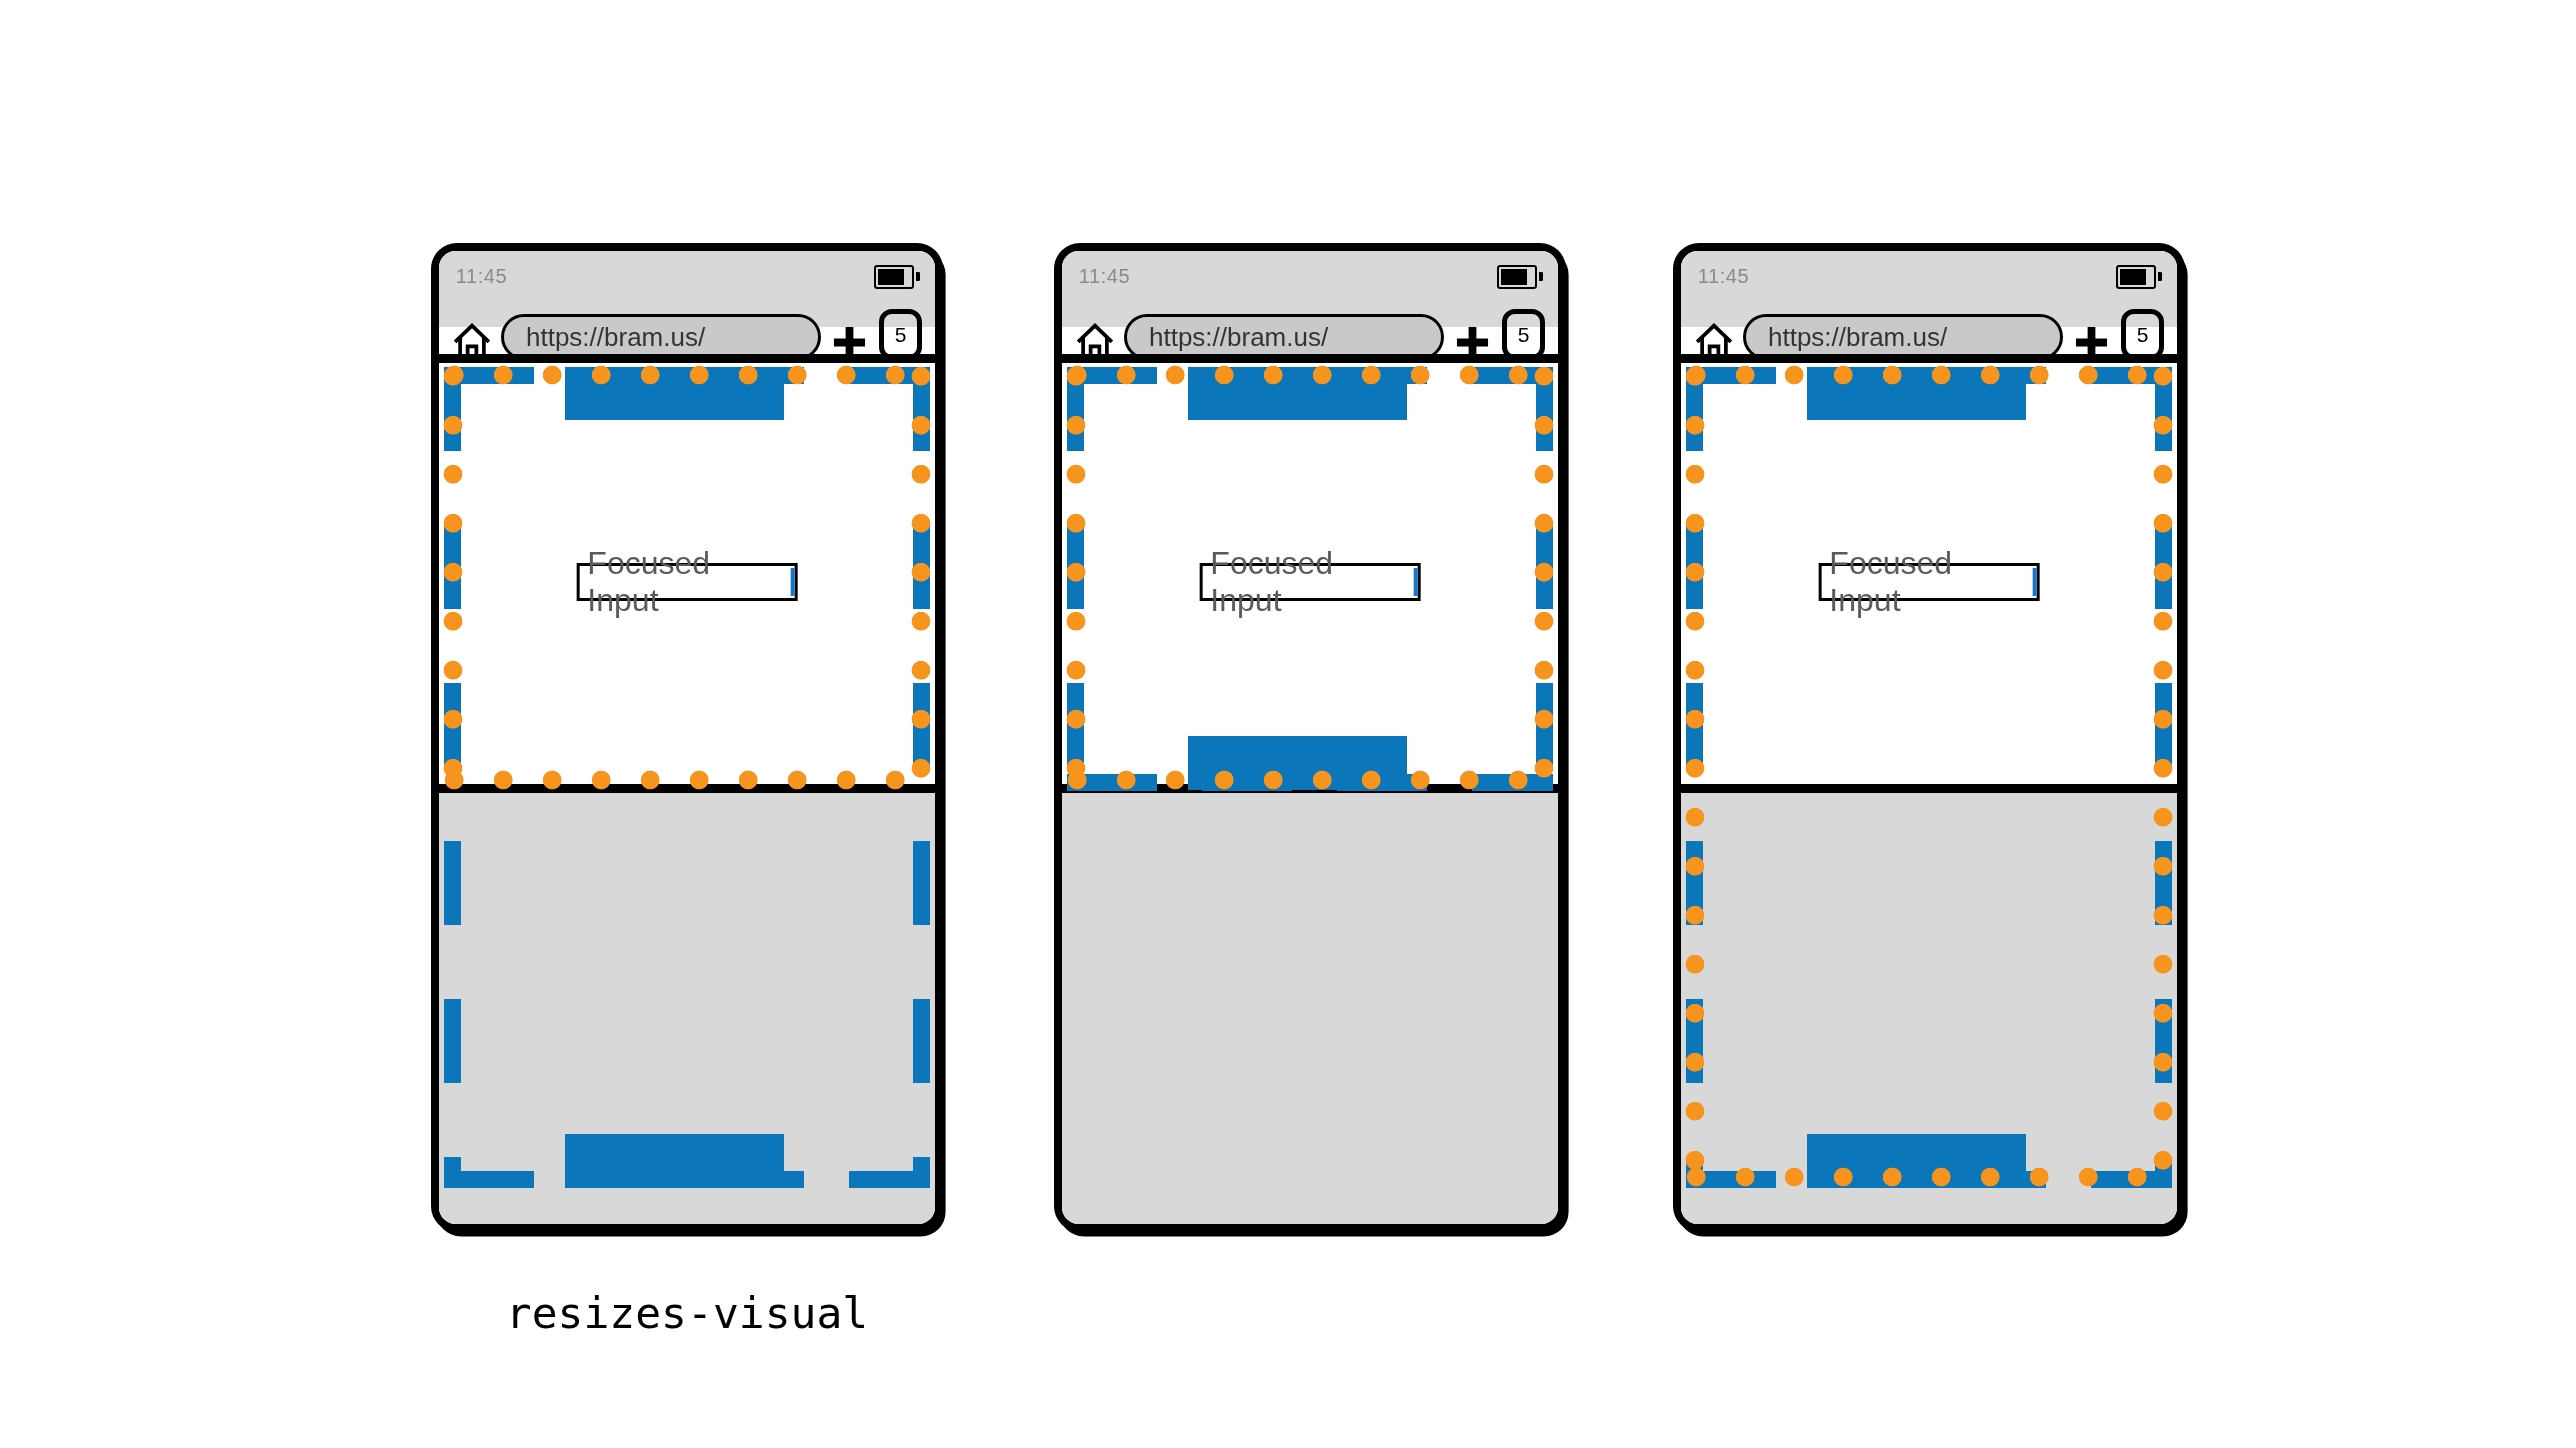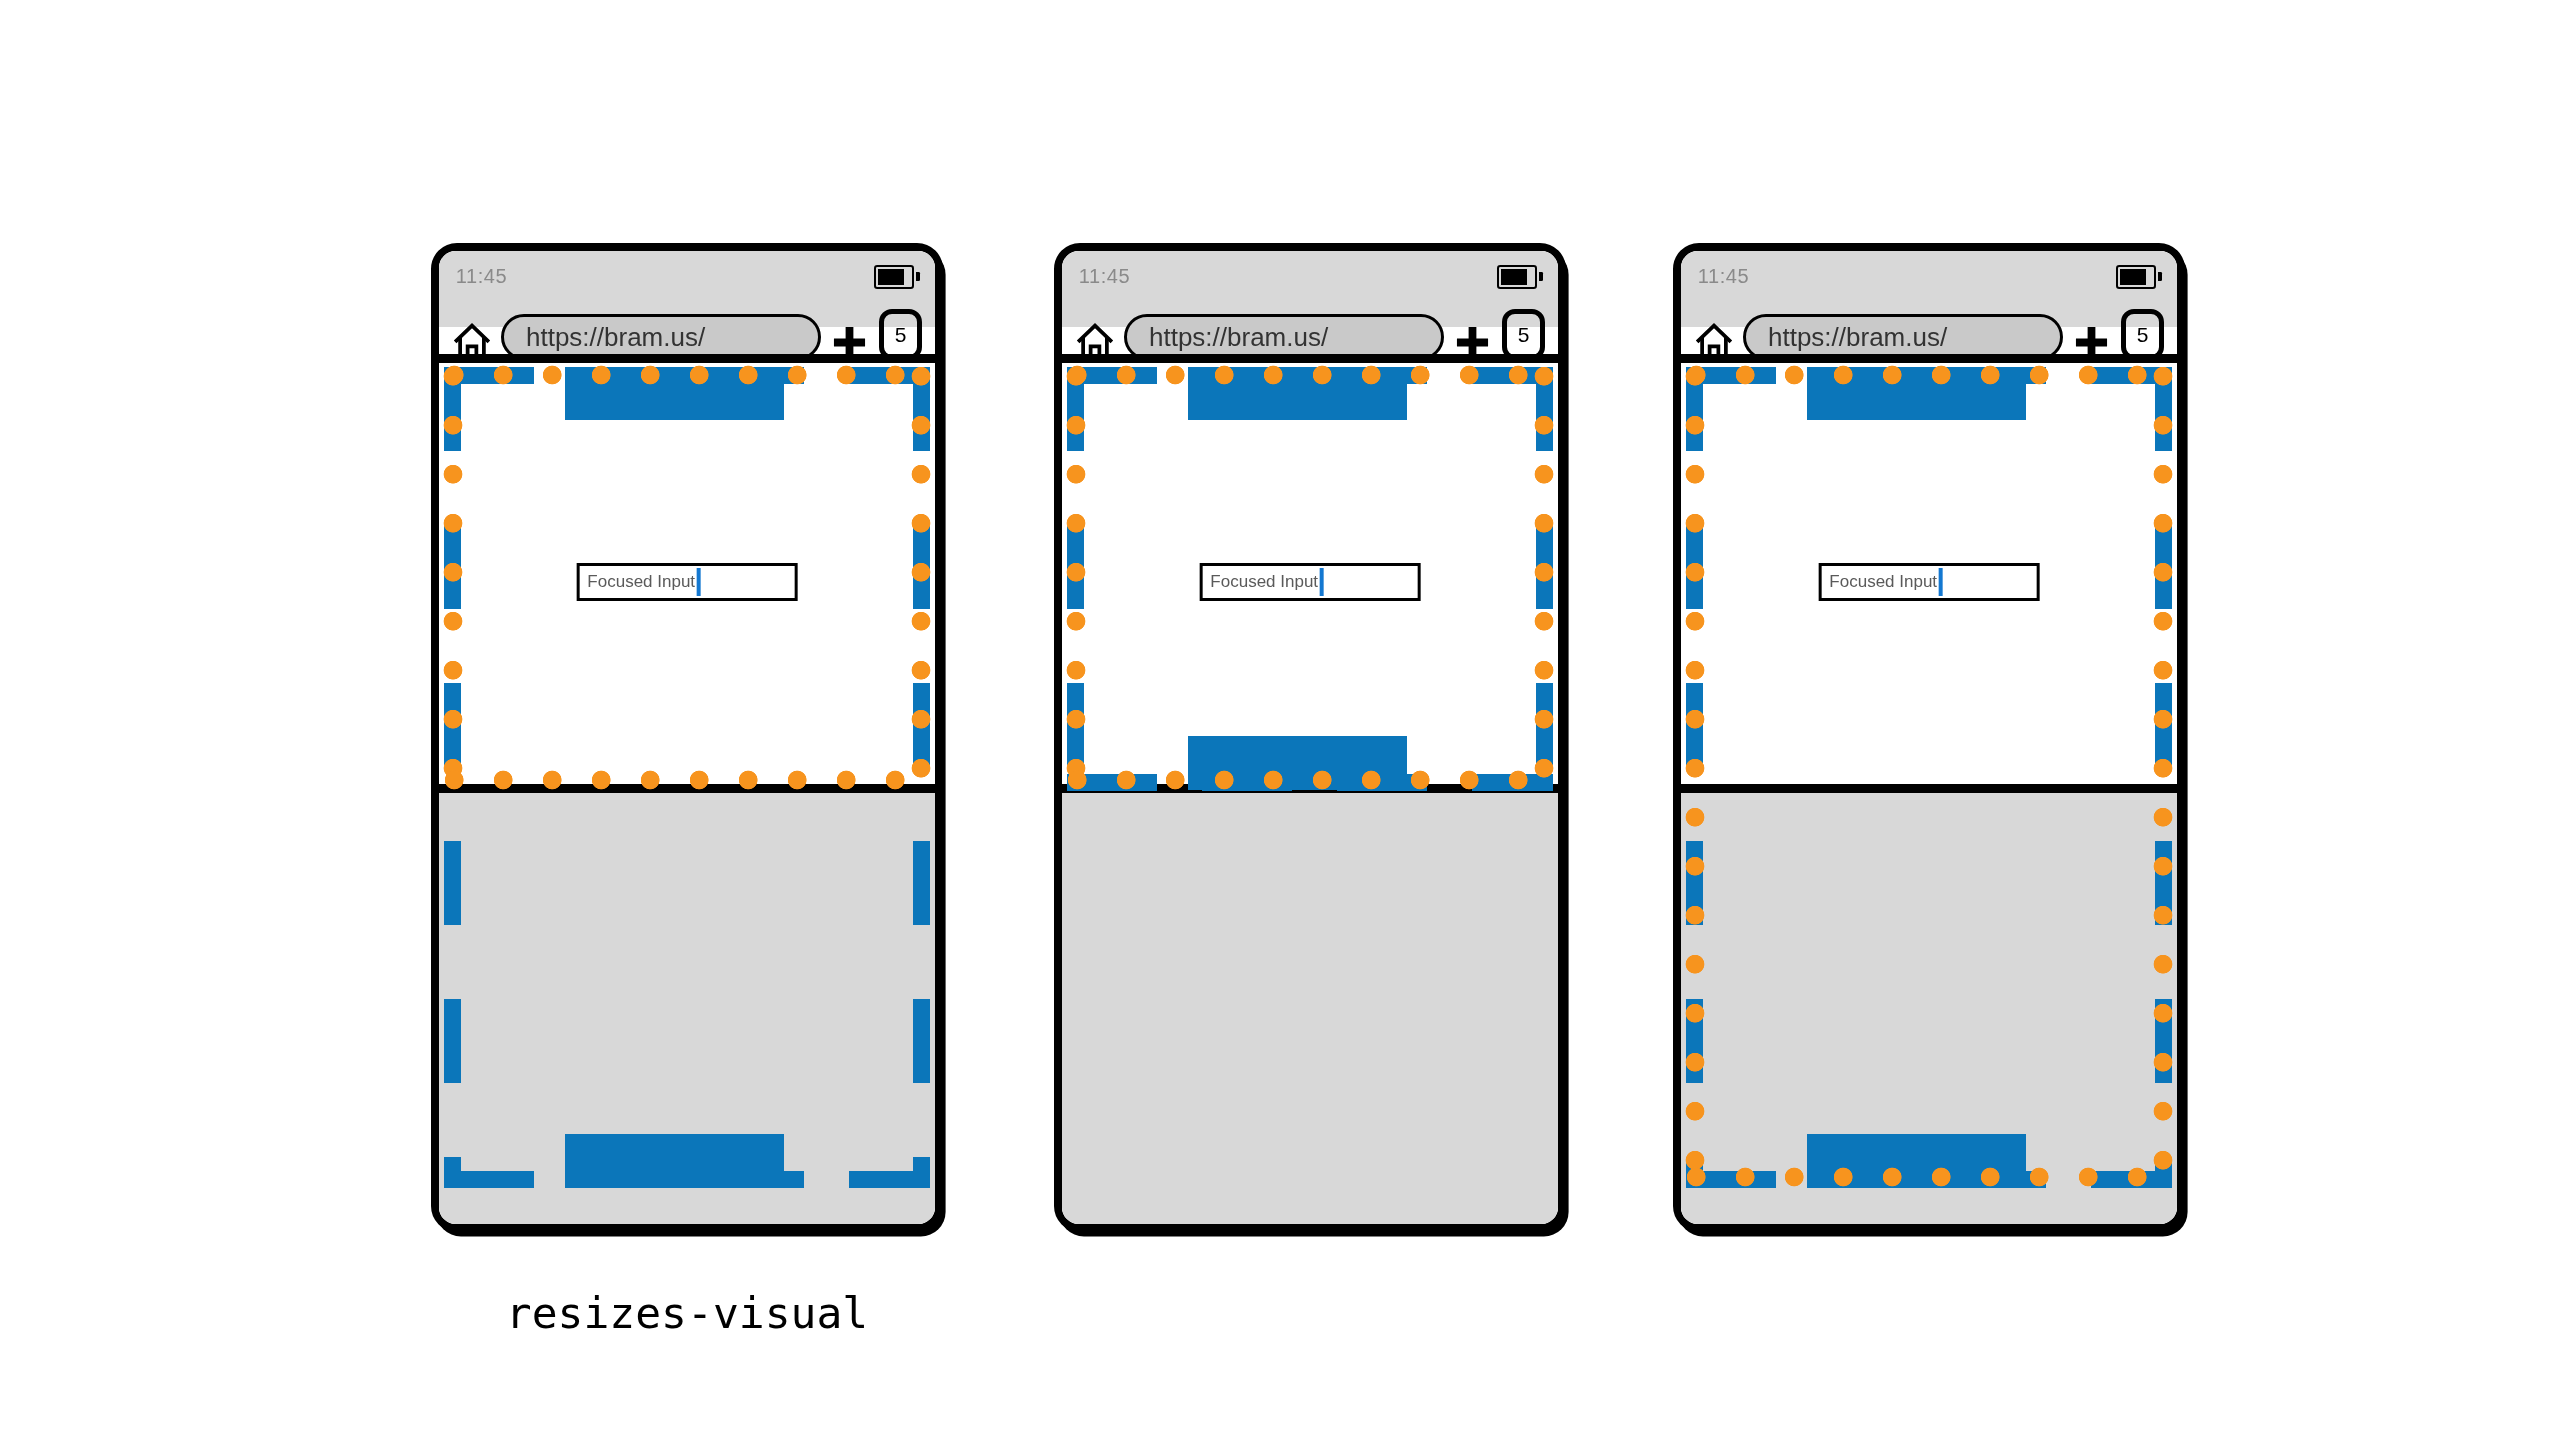--- a/index.html
+++ b/index.html
@@ -90,21 +90,21 @@
   
   .mode-rv .o-left, .mode-rv .o-right, .mode-rc .o-left, .mode-rc .o-right { height:426px; }
   .mode-oc .o-left, .mode-oc .o-right { height:823px; }
   .mode-rv .o-bottom, .mode-rc .o-bottom { top:518px; }
   .mode-oc .o-bottom { top:915px; }
 
   
   .focused-input { position:absolute; top:312px; left:50%; transform:translateX(-50%);
                    width:207px; height:32px; background:#fff; border:3.2px solid #000;
                    display:flex; align-items:center; padding-left:7.7px; z-index:5; }
-  .focused-input span { font-size:17px; color:var(--input-text); }
+  .focused-input span { font-size:32px; color:var(--input-text); }
   .caret { width:3.9px; height:28px; background:var(--caret-blue); margin-left:1.9px; flex:none; }
 
   
   .label { position:absolute; top:1037px; left:50%; transform:translateX(-50%);
            white-space:nowrap; font-family:"DejaVu Sans Mono", monospace;
            font-size:43px; color:#000; }
 
   svg .stroke { stroke:#000; fill:none; }
 </style>
 </head>

